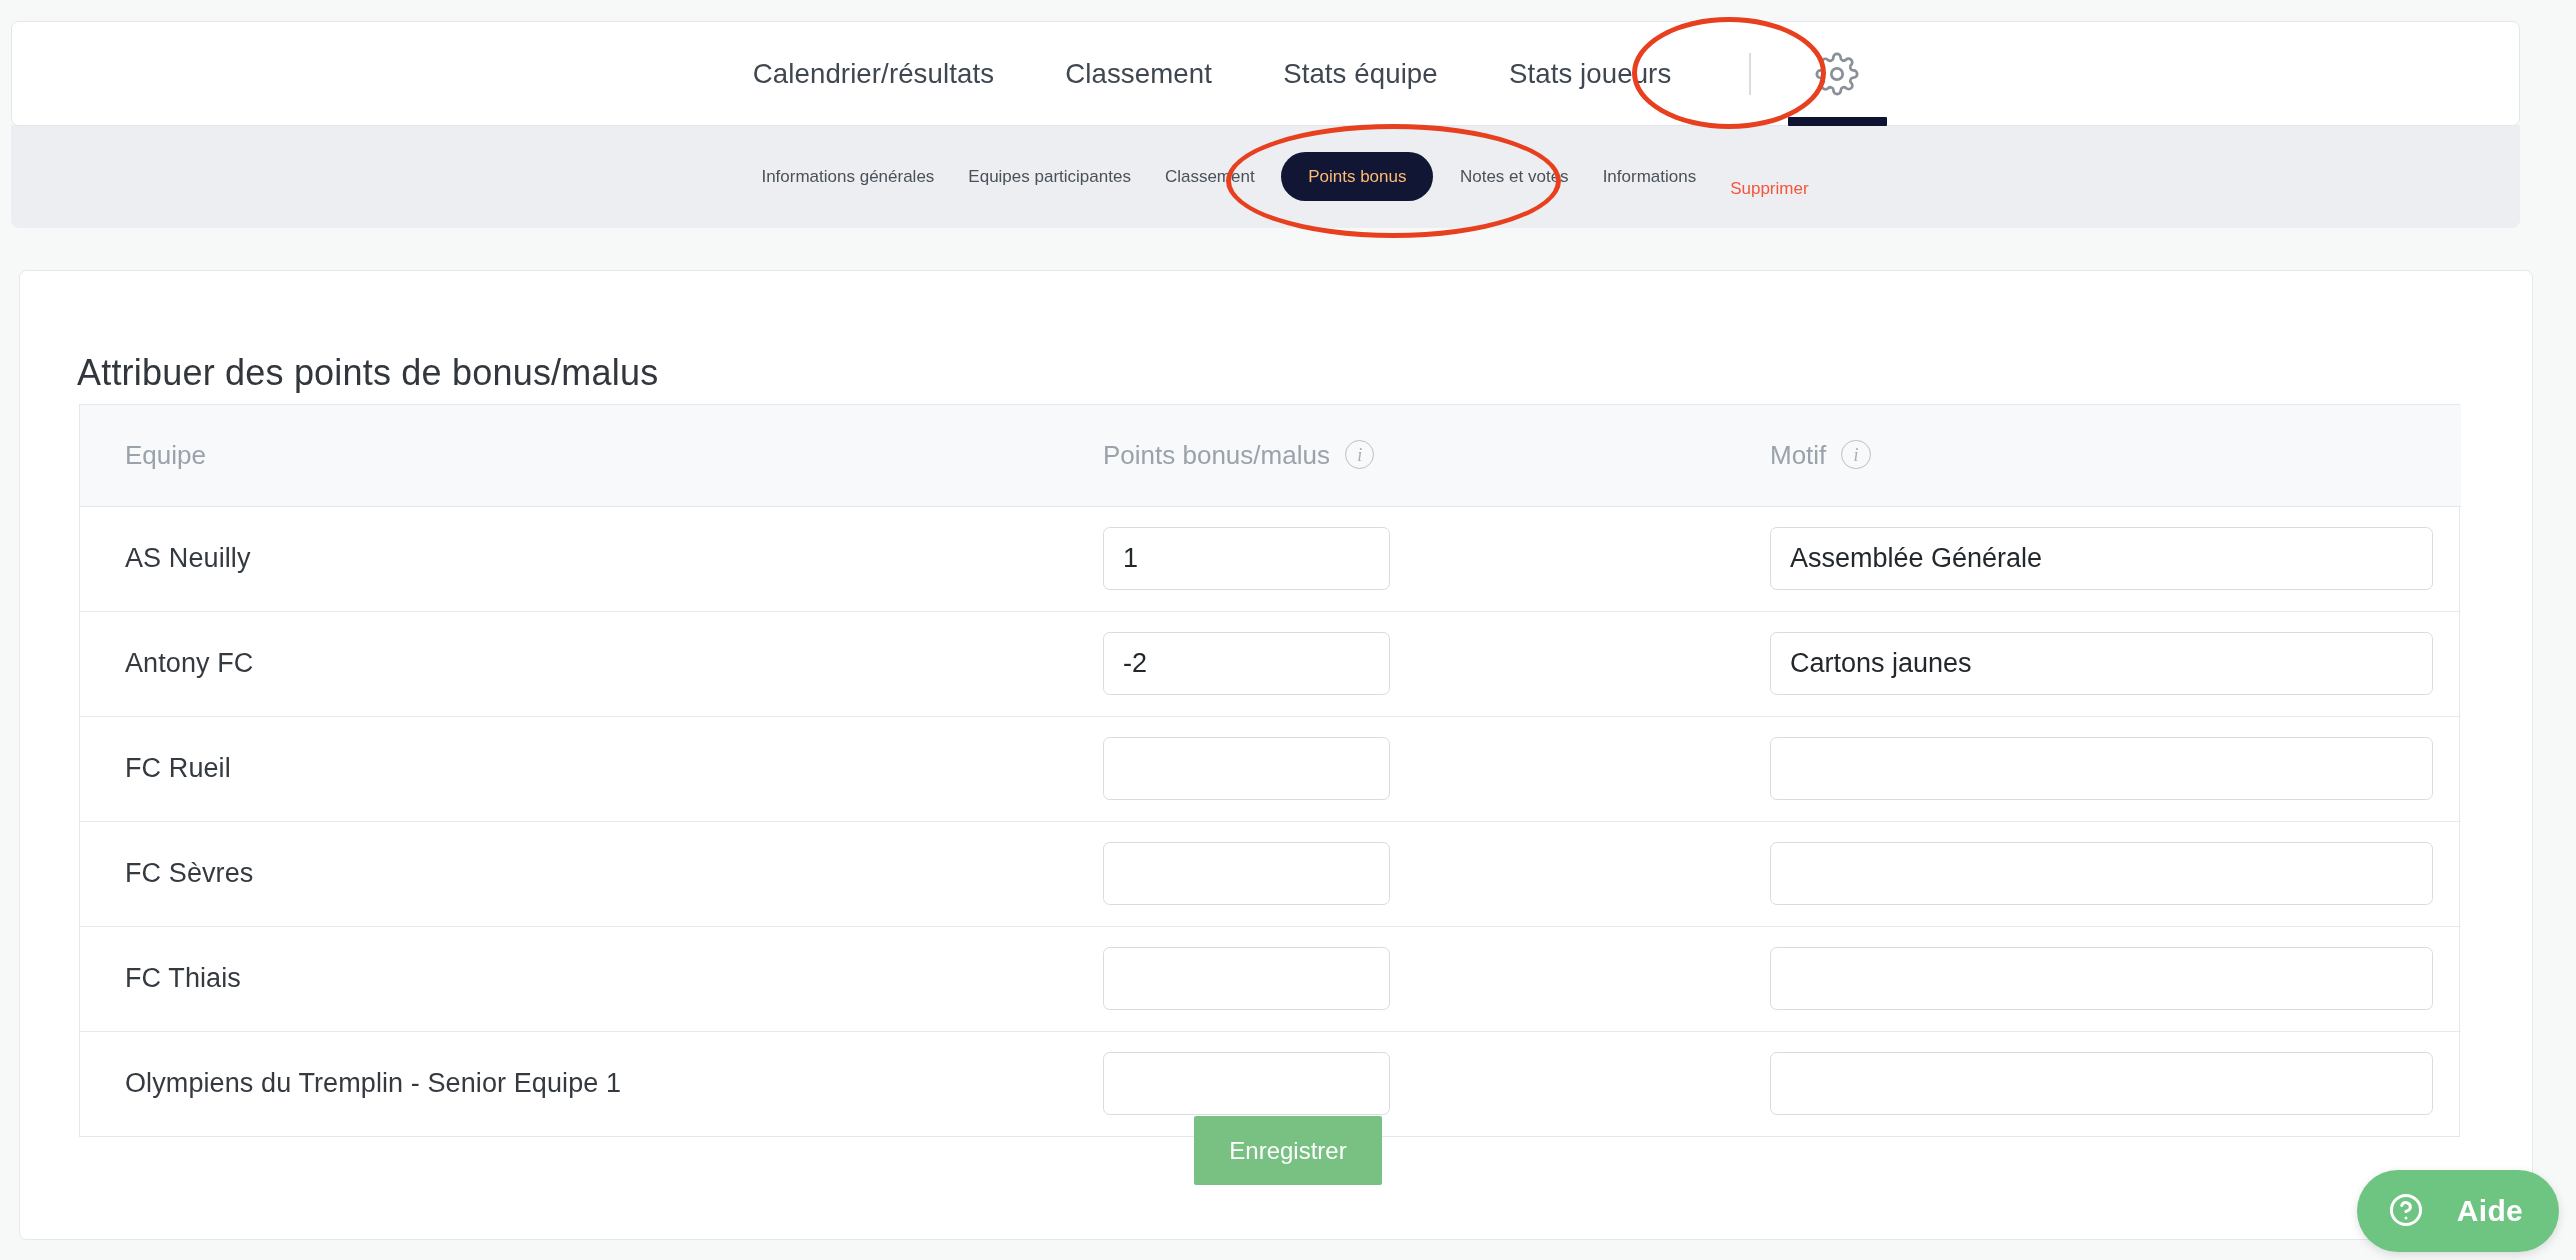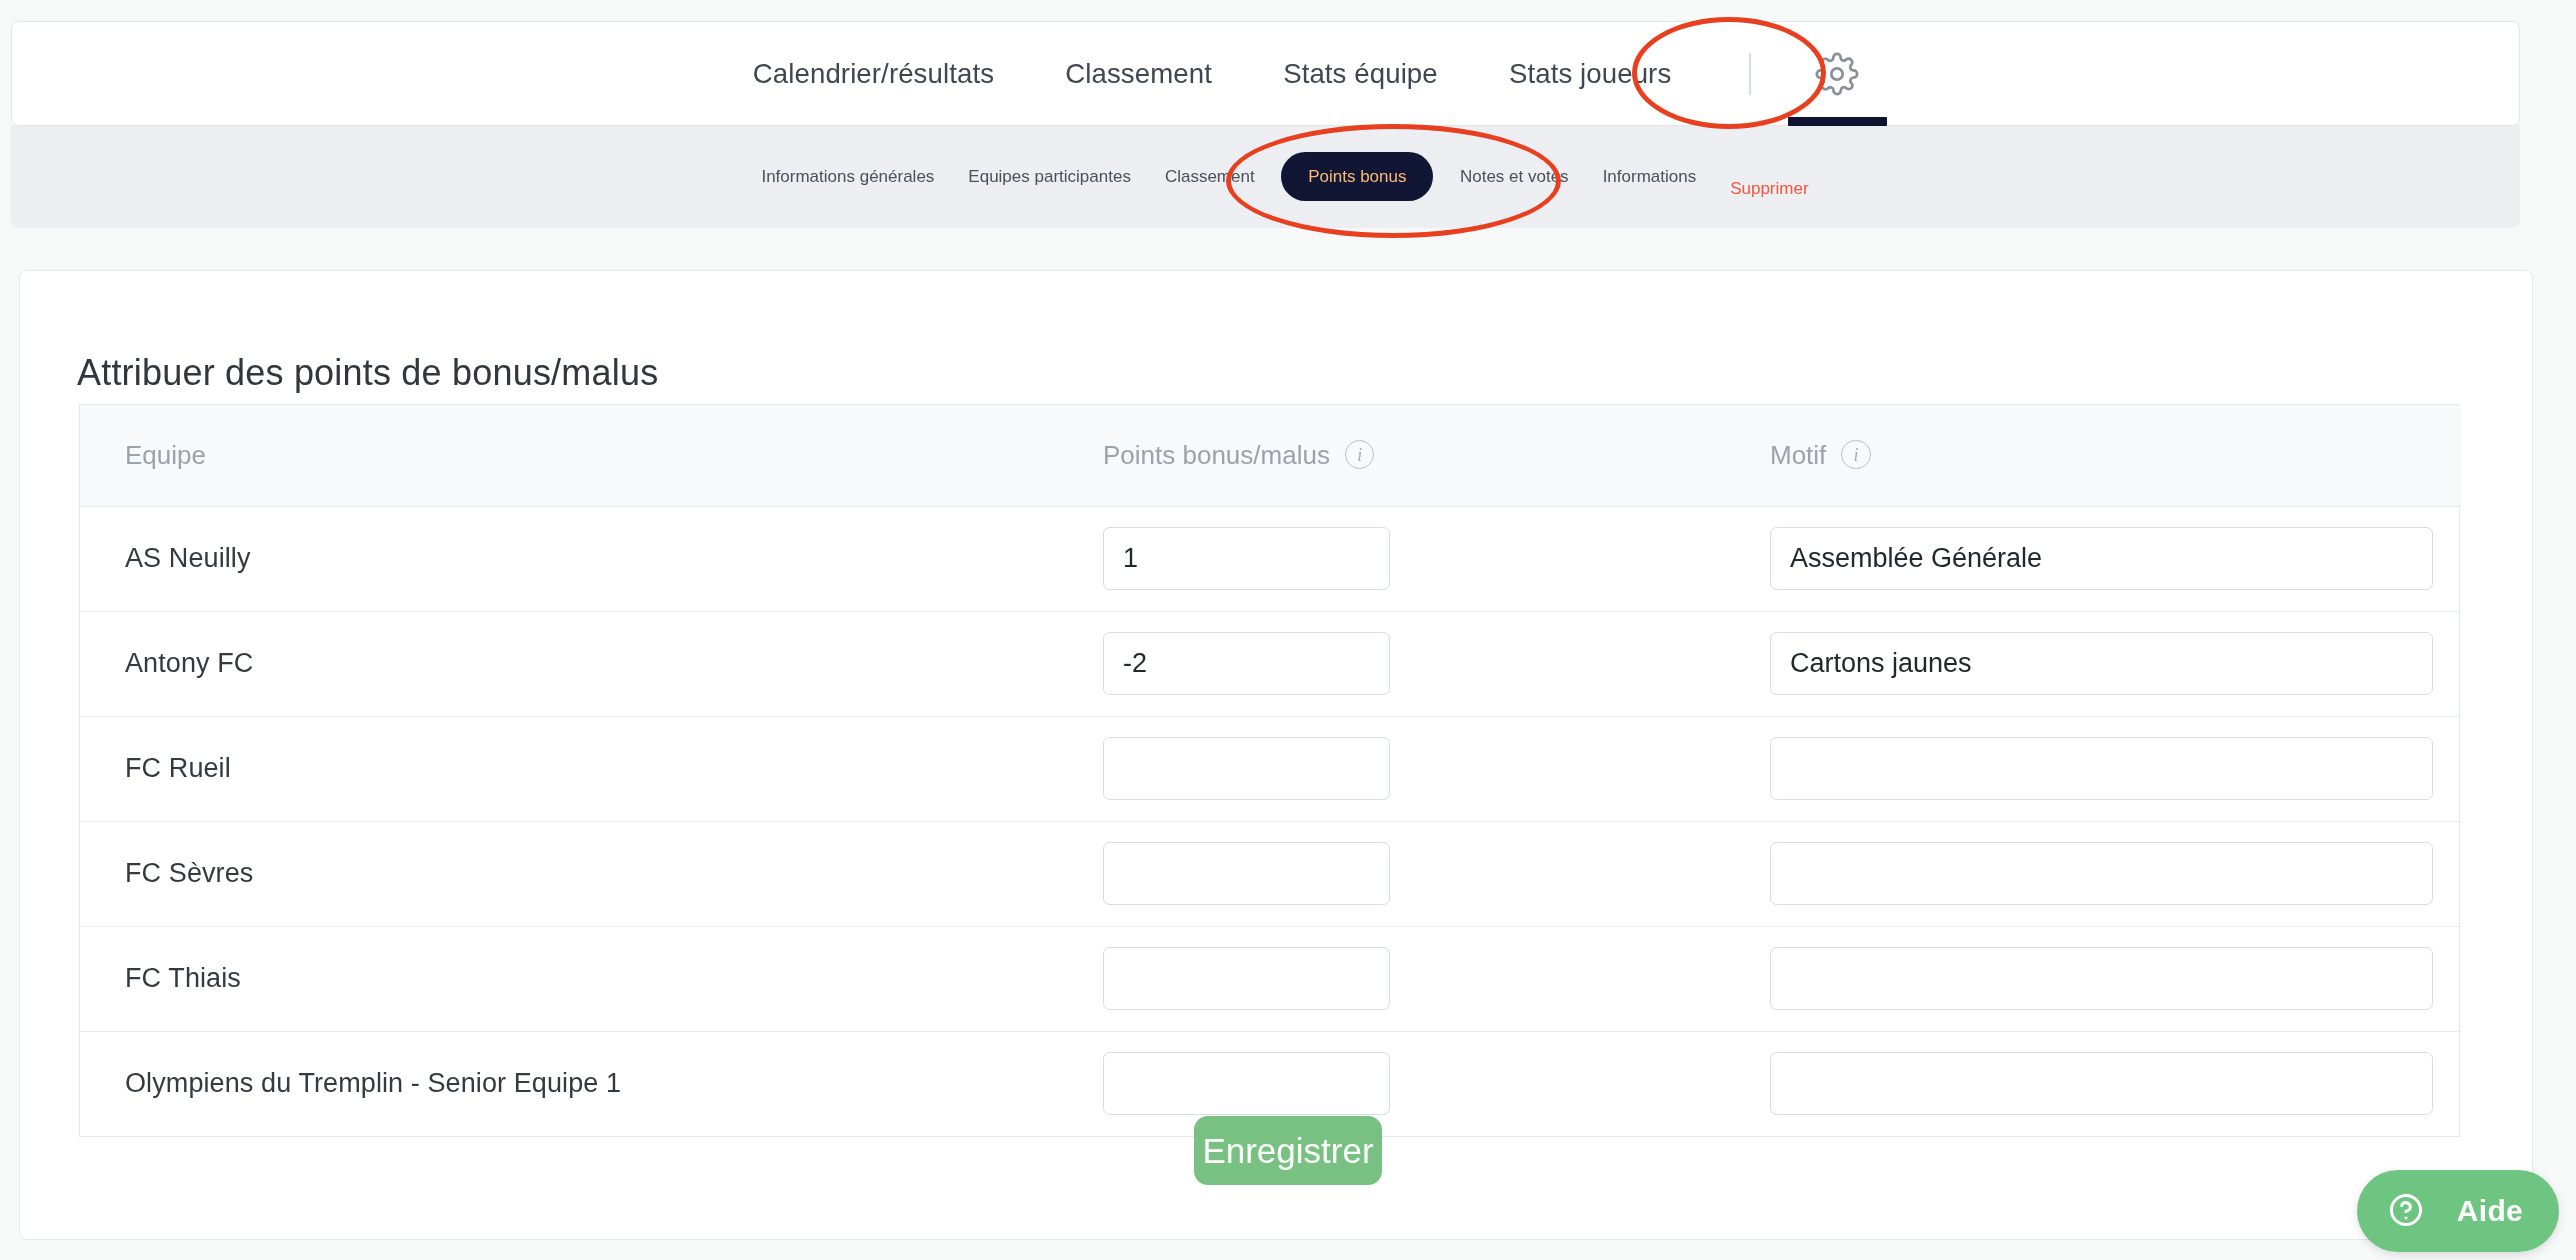--- a/index.html
+++ b/index.html
@@ -211,24 +211,24 @@
 
   
   .save-btn {
     position: absolute;
     left: 1174px;
     top: 845px;
     width: 188px;
     height: 69px;
     background: #79c183;
     border: none;
-    border-radius: 14px;
+    border-radius: 2px;
     color: #ffffff;
     font-family: "Liberation Sans", sans-serif;
-    font-size: 35px;
+    font-size: 24px;
     cursor: pointer;
   }
 
   
   .help-widget {
     position: absolute;
     right: 17px;
     bottom: 7.6px;
     height: 82px;
     padding: 0 36px 0 30px;

